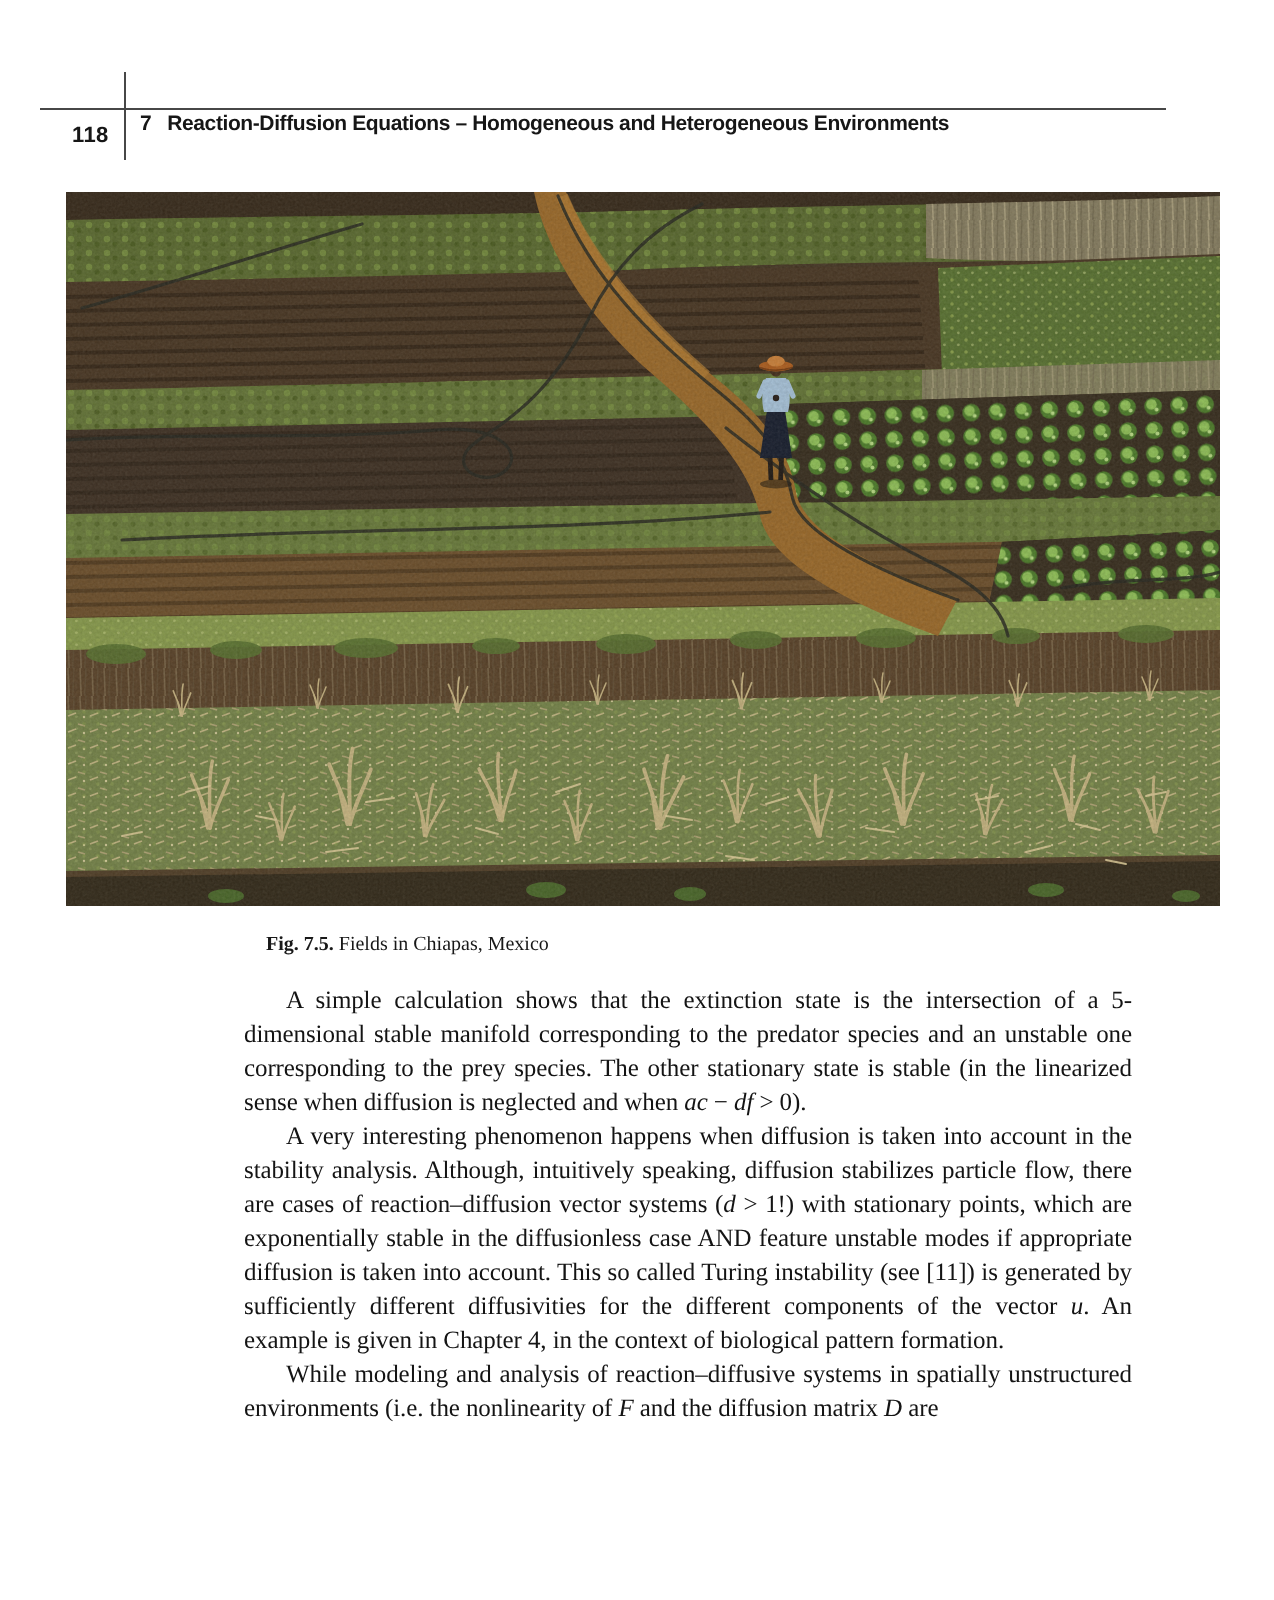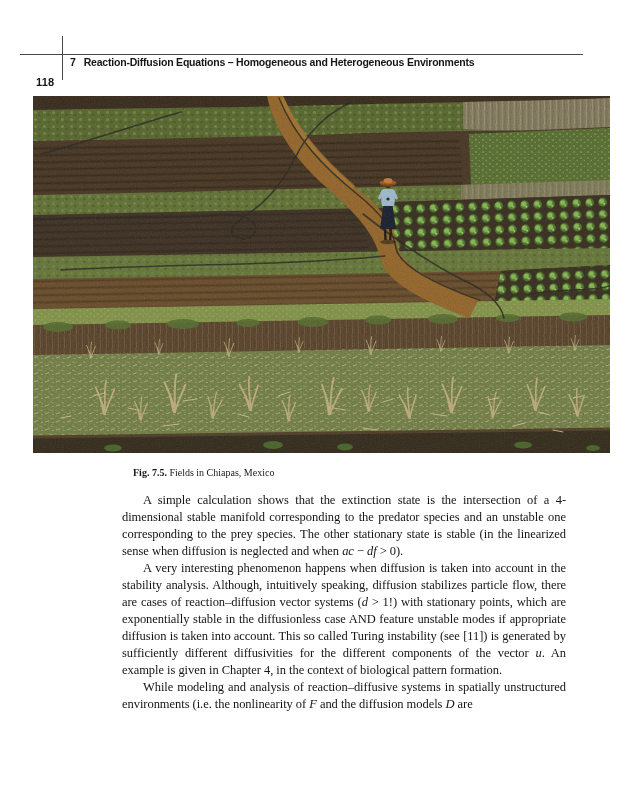--- a/index.html
+++ b/index.html
@@ -3,21 +3,21 @@
 <meta charset="utf-8">
 <style>
   html,body{margin:0;padding:0}
   body{
     width:637px;height:800px;position:relative;overflow:hidden;
     background:#ffffff;color:#111;
     font-family:"Liberation Serif","DejaVu Serif",serif;
   }
   .abs{position:absolute}
   
-  .pagenum{left:36px;top:76px;font:bold 11px "Liberation Sans","DejaVu Sans",sans-serif;color:#161616;letter-spacing:.2px}
+  .pagenum{left:36px;top:62px;font:bold 11px "Liberation Sans","DejaVu Sans",sans-serif;color:#161616;letter-spacing:.2px}
   .vrule{left:62px;top:36px;width:1px;height:44px;background:#474747}
   .chapline{left:70px;top:56px;font:bold 10.5px/12px "Liberation Sans","DejaVu Sans",sans-serif;color:#161616;white-space:nowrap;letter-spacing:-.2px}
   .chapline .num{margin-right:8px}
   .hrule{left:20px;top:54px;width:563px;height:1px;background:#474747}
   
   figure{margin:0}
   .photo{left:33px;top:96px;width:577px;height:357px;display:block}
   figcaption{left:133px;top:467px;font-size:10px;color:#181818;white-space:nowrap}
   figcaption b{font-weight:bold}
   
@@ -225,18 +225,18 @@
       <rect width="577" height="357" filter="url(#noiseL)" opacity="0.10"></rect>
     </svg>
 
     <figcaption class="abs">
       <b>Fig. 7.5.</b>
       <span>Fields in Chiapas, Mexico</span>
     </figcaption>
   </figure>
 
   <main class="abs">
-    <p><span>A simple calculation shows that the extinction state is the intersection of a 4-dimensional stable manifold corresponding to the predator species and an unstable one corresponding to the prey species. The other stationary state is stable (in the linearized sense when diffusion is neglected and when </span><i>ac</i><span> − </span><i>df</i><span> &gt; 0).</span></p>
+    <p><span>A simple calculation shows that the extinction state is the intersection of a 5-dimensional stable manifold corresponding to the predator species and an unstable one corresponding to the prey species. The other stationary state is stable (in the linearized sense when diffusion is neglected and when </span><i>ac</i><span> − </span><i>df</i><span> &gt; 0).</span></p>
     <p><span>A very interesting phenomenon happens when diffusion is taken into account in the stability analysis. Although, intuitively speaking, diffusion stabilizes particle flow, there are cases of reaction–diffusion vector systems (</span><i>d</i><span> &gt; 1!) with stationary points, which are exponentially stable in the diffusionless case AND feature unstable modes if appropriate diffusion is taken into account. This so called Turing instability (see [11]) is generated by sufficiently different diffusivities for the different components of the vector </span><i>u</i><span>. An example is given in Chapter 4, in the context of biological pattern formation.</span></p>
-    <p><span>While modeling and analysis of reaction–diffusive systems in spatially unstructured environments (i.e. the nonlinearity of </span><i>F</i><span> and the diffusion models </span><i>D</i><span> are</span></p>
+    <p><span>While modeling and analysis of reaction–diffusive systems in spatially unstructured environments (i.e. the nonlinearity of </span><i>F</i><span> and the diffusion matrix </span><i>D</i><span> are</span></p>
   </main>
 
 </div>
 
 </body></html>

